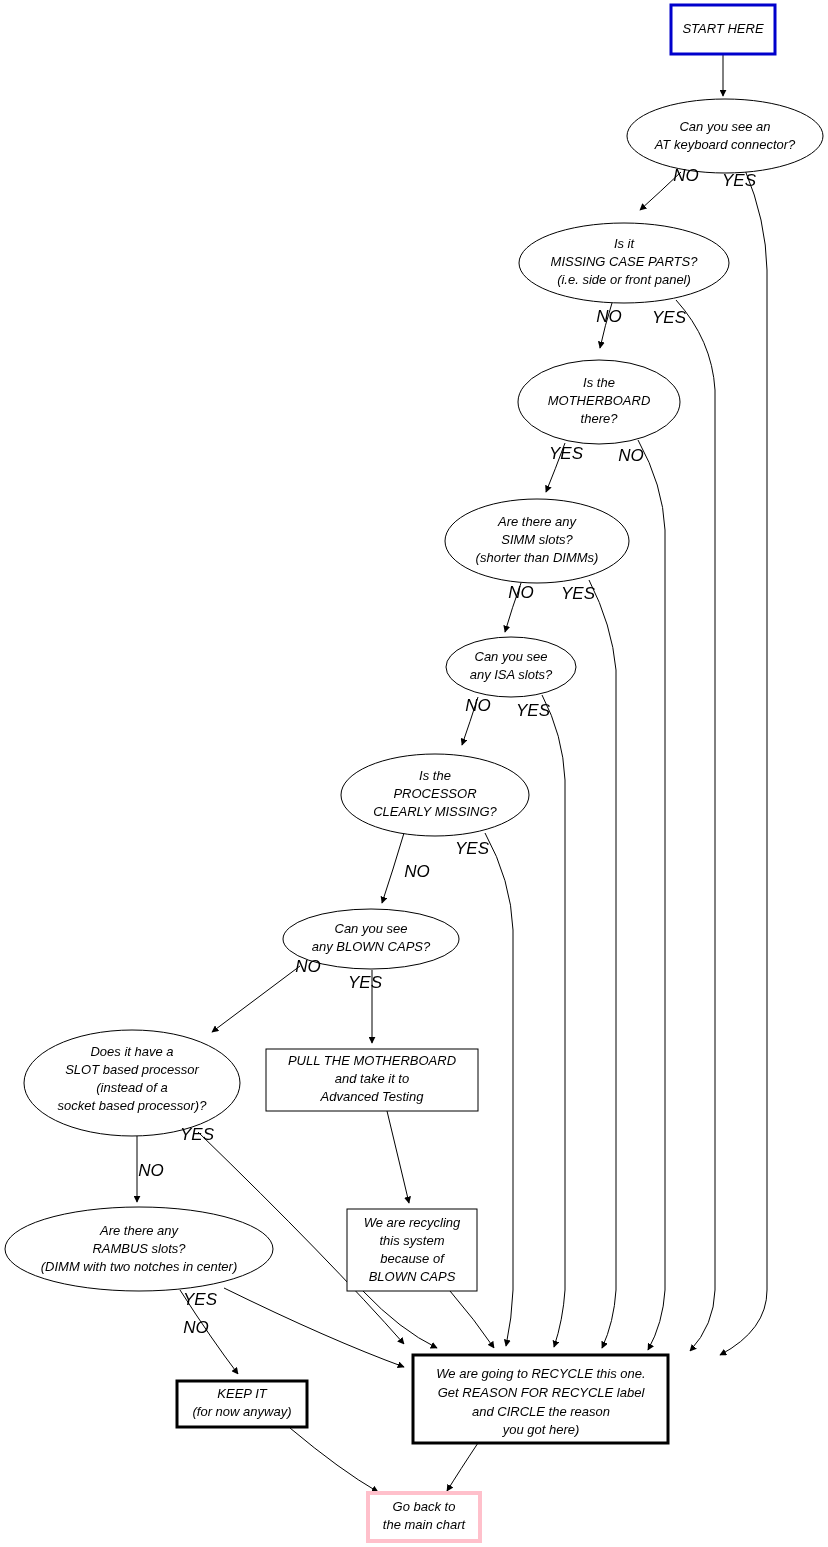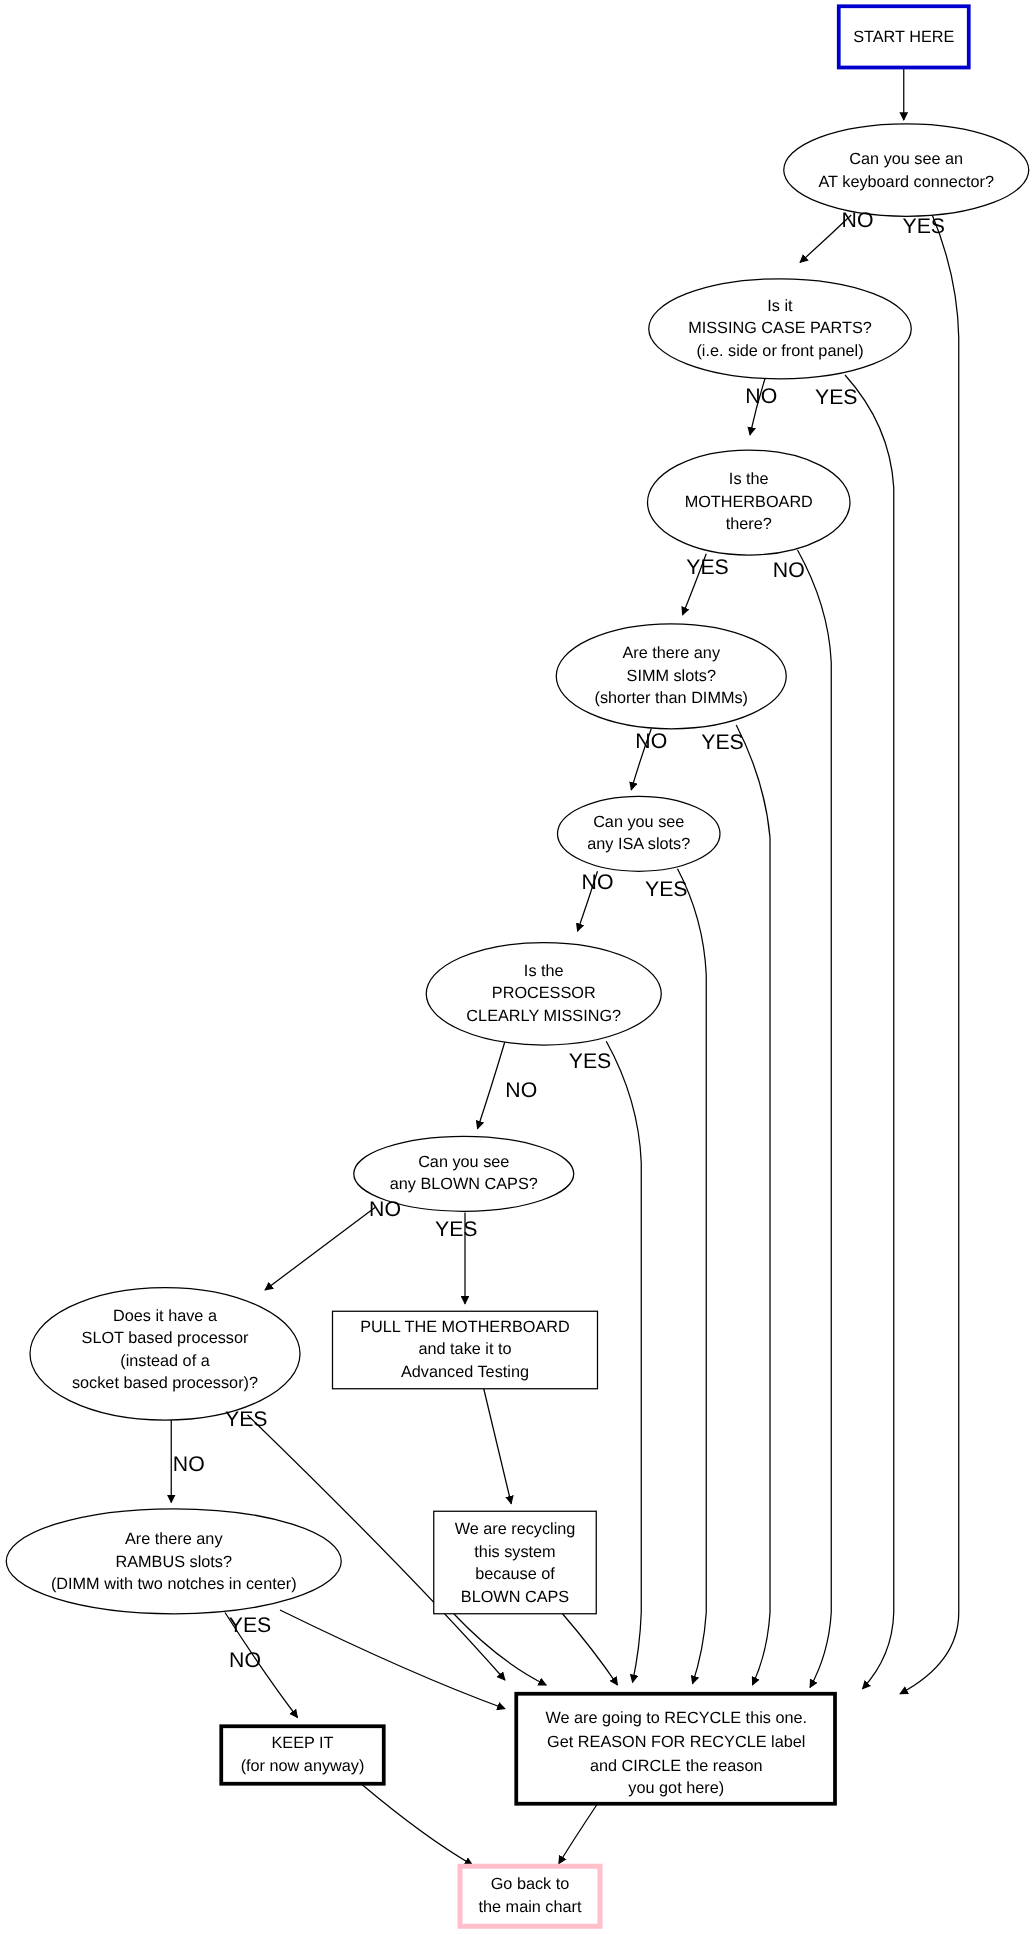--- a/index.html
+++ b/index.html
@@ -7,20 +7,21 @@
     padding: 0;
     background: #ffffff;
   }
   #chart-root {
     position: relative;
     width: 828px;
     height: 1547px;
     background: #ffffff;
     font-family: "Liberation Sans", sans-serif;
     overflow: hidden;
+    font-style: italic;
   }
   svg#flow {
     position: absolute;
     top: 0;
     left: 0;
     width: 828px;
     height: 1547px;
   }
   .node-shape {
     fill: #ffffff;

